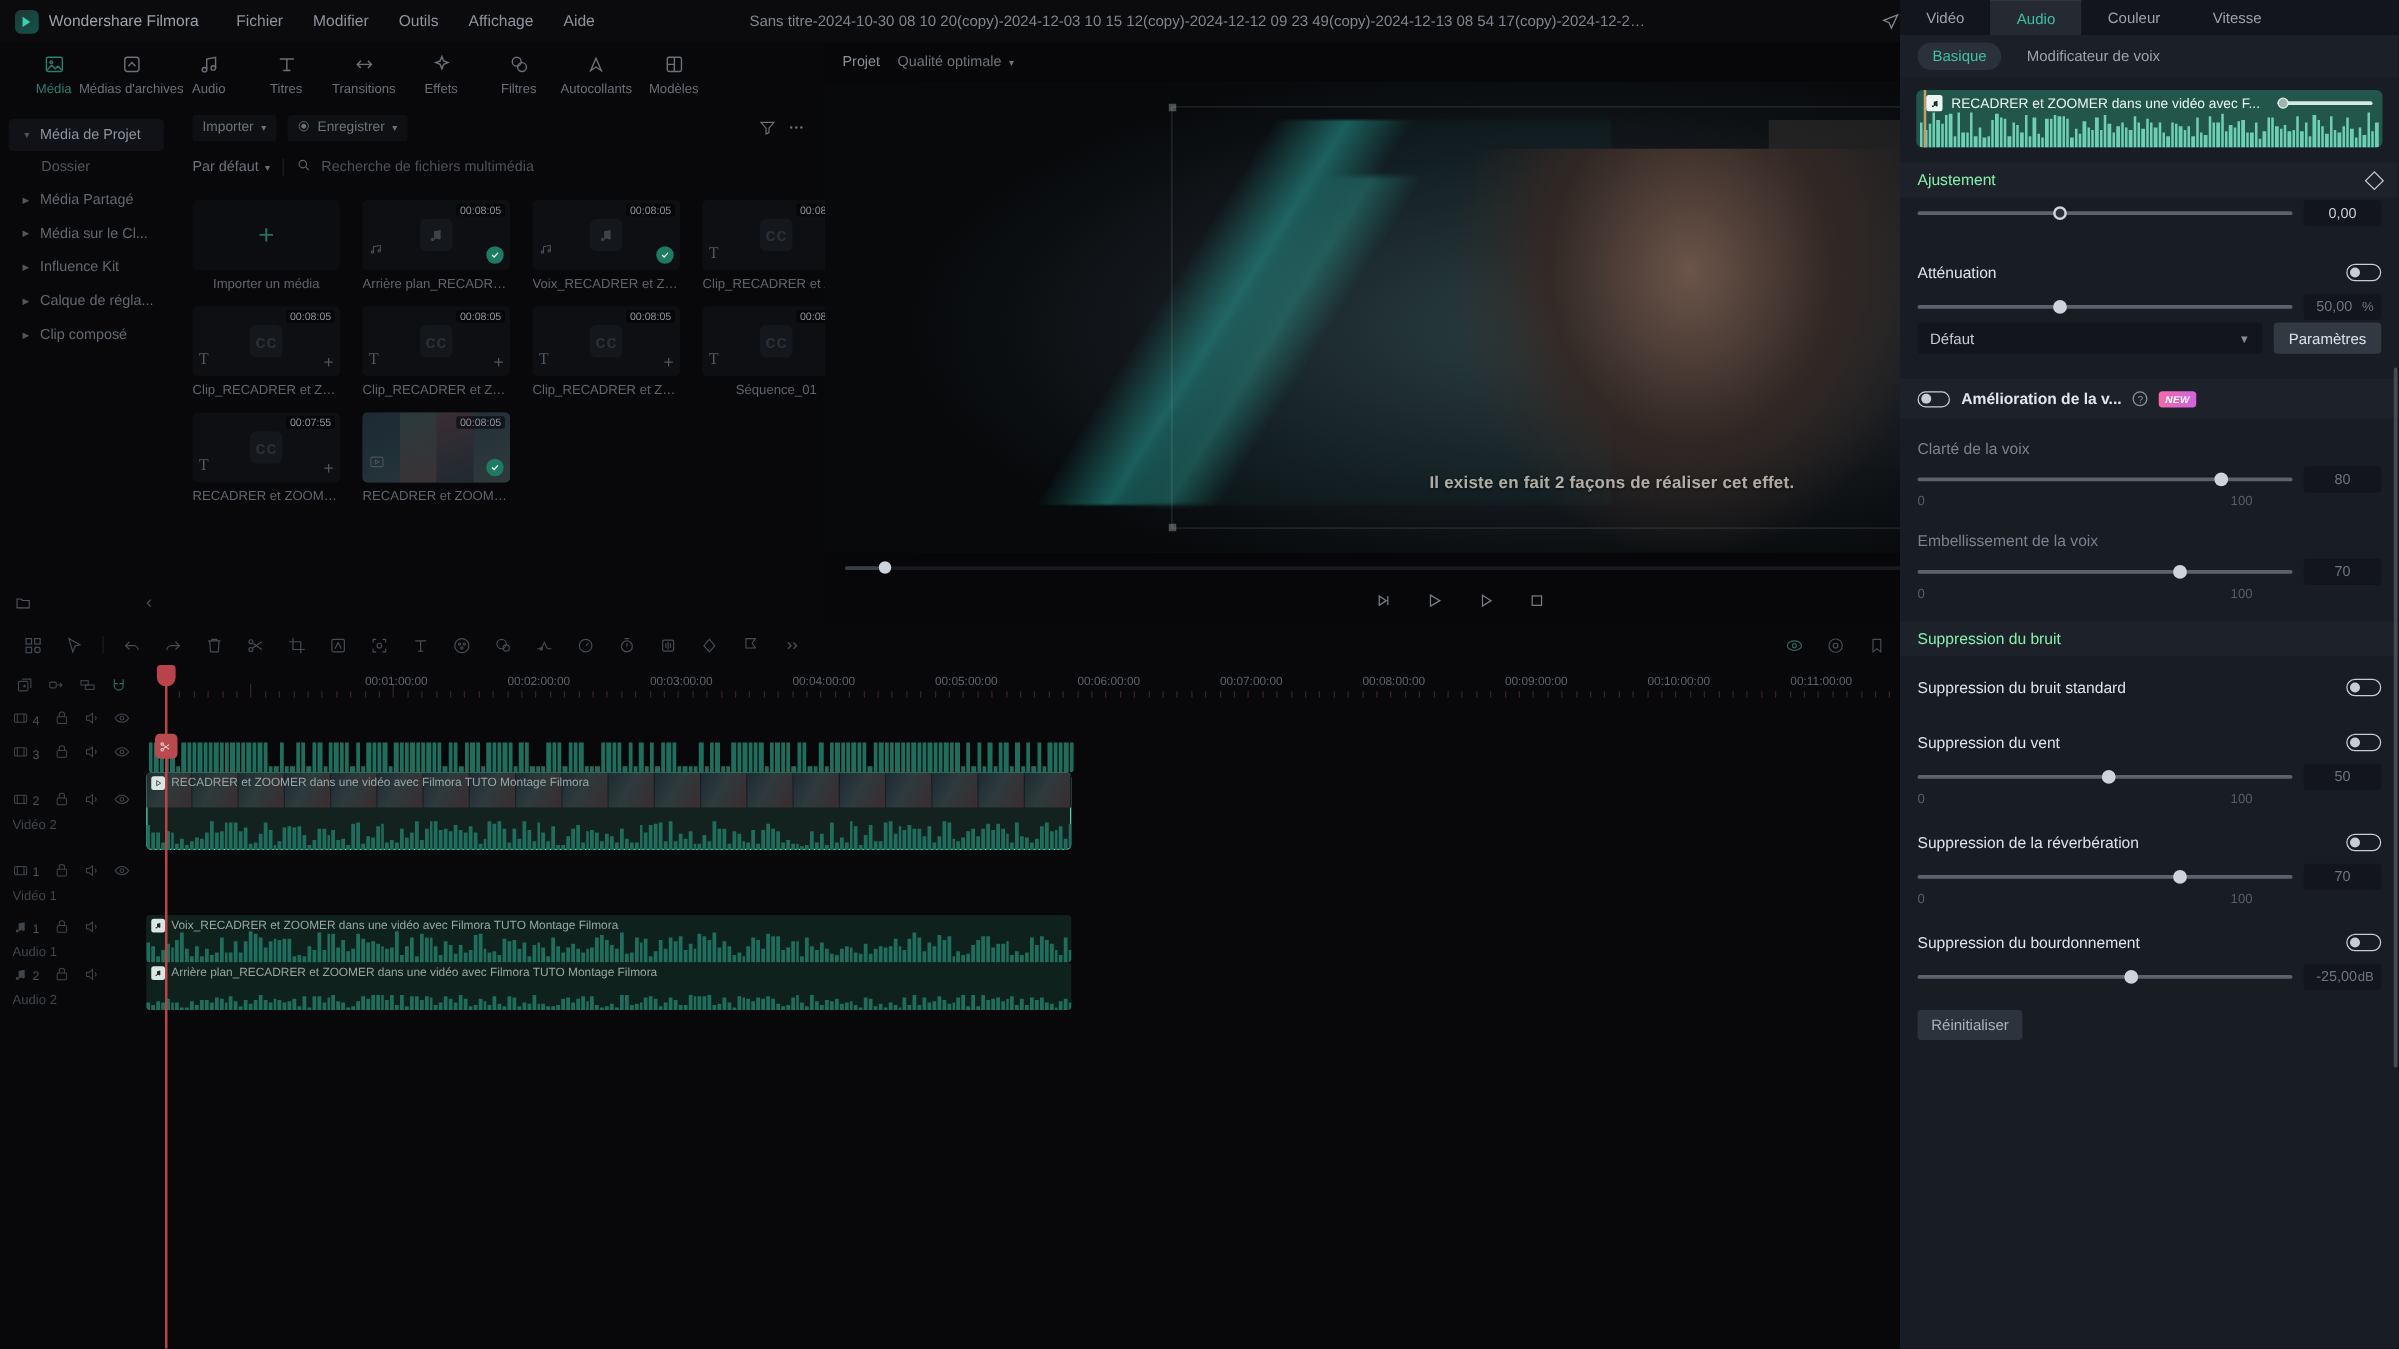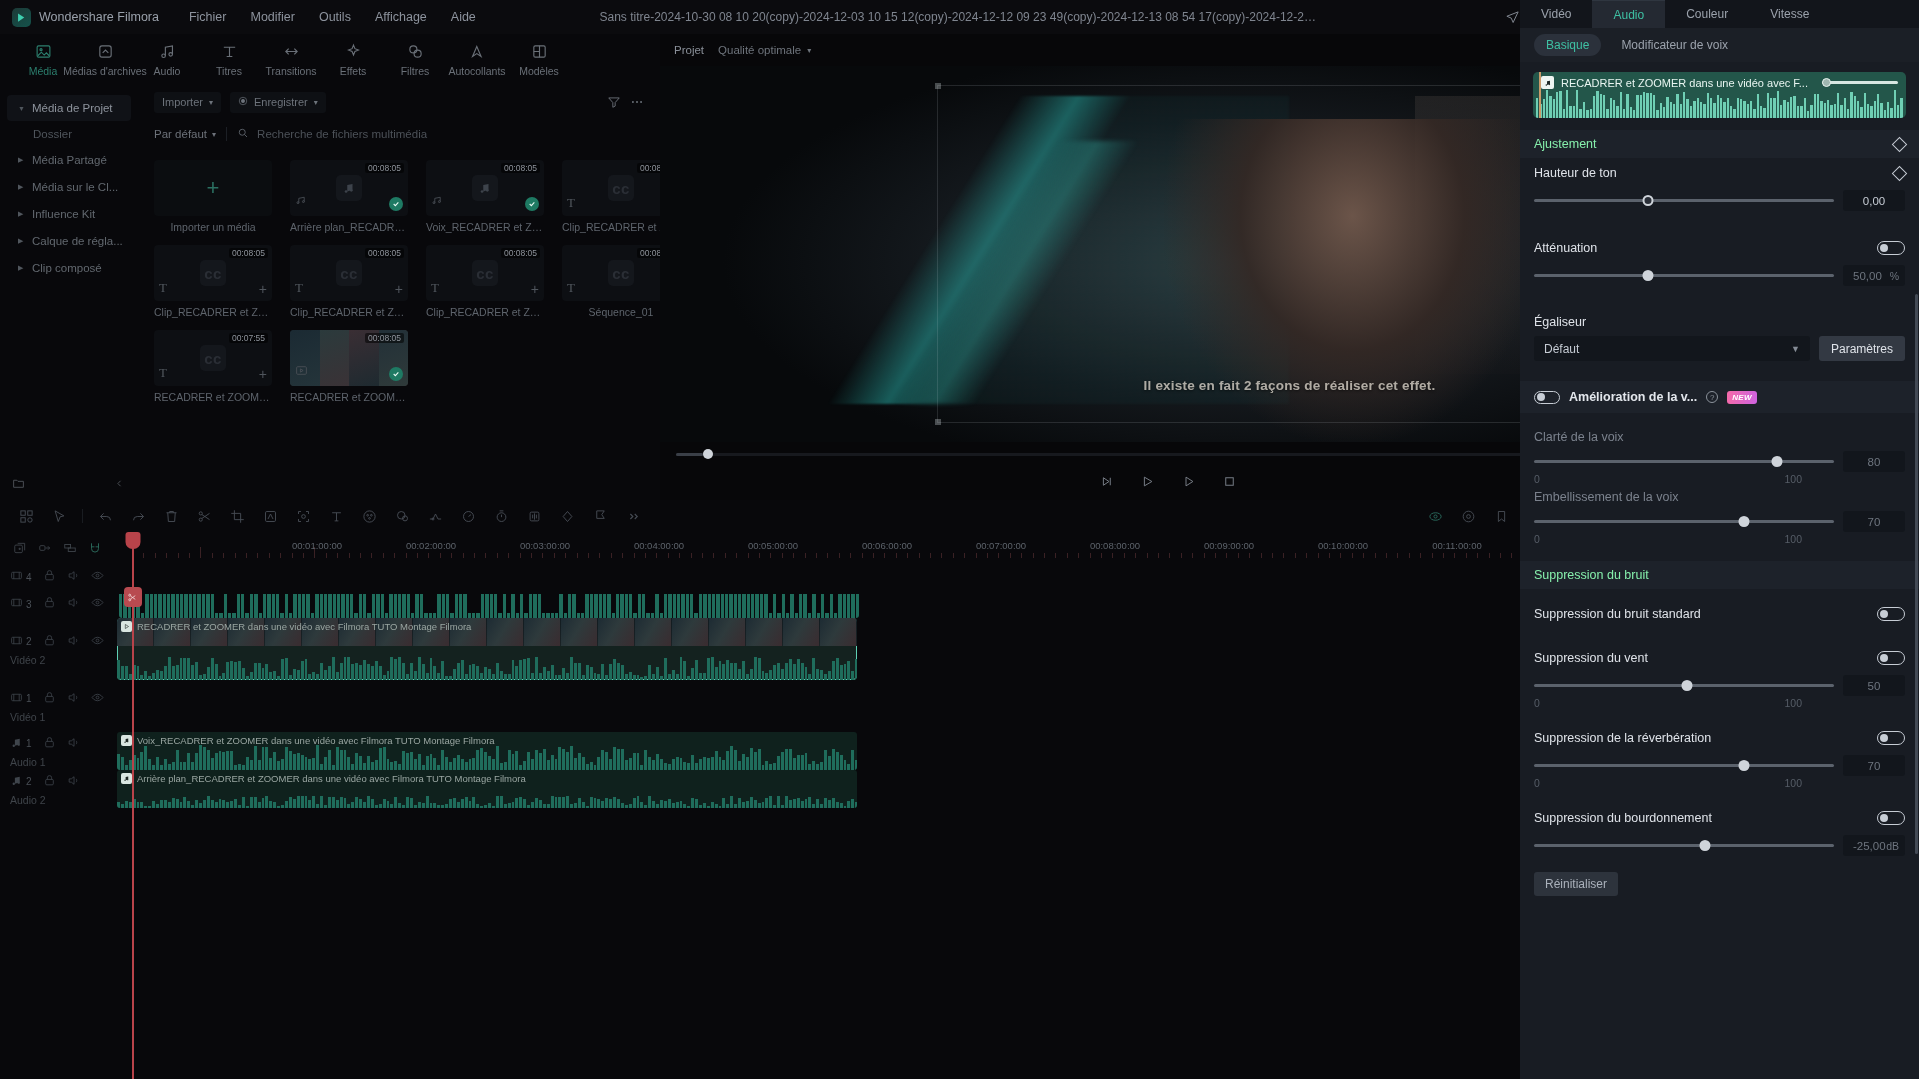--- a/index.html
+++ b/index.html
@@ -2315,24 +2315,20 @@
               <span class="wknob"></span>
             </span>
         </div>
       </div>
 
       <div class="sec-head">
         <span class="t">Ajustement</span>
         <span class="diamond"></span>
       </div>
 
-      <div class="row">
-        <span class="lbl">Hauteur de ton</span>
-        <span class="diamond"></span>
-      </div>
       <div class="sliderrow">
         <span class="sld hollow">
             <span class="k" style="left:38%"></span>
           </span>
         <span class="numbox">0,00</span>
       </div>
 
       <div class="row" style="margin-top:22px;">
         <span class="lbl">Atténuation</span>
         <span class="toggle">
@@ -2342,23 +2338,20 @@
       <div class="sliderrow">
         <span class="sld">
             <span class="k" style="left:38%"></span>
           </span>
         <span class="numbox dim withunit">
           <span>50,00</span>
           <span class="unit">%</span>
         </span>
       </div>
 
-      <div class="row" style="margin-top:24px;height:24px;">
-        <span class="lbl">Égaliseur</span>
-      </div>
       <div class="eqrow">
         <span class="select">
           <span>Défaut</span>
           <span class="chev">▼</span>
         </span>
         <span class="btn-grey">Paramètres</span>
       </div>
 
       <div class="enhancerow" style="margin-top:20px;">
         <span class="toggle sm">
@@ -2376,21 +2369,21 @@
         <span class="sld">
             <span class="k" style="left:81%"></span>
           </span>
         <span class="numbox dim">80</span>
       </div>
       <div class="scalerow wide">
         <span>0</span>
         <span>100</span>
       </div>
 
-      <div class="row" style="height:24px;">
+      <div class="row" style="margin-top:14px;height:24px;">
         <span class="lbl dim">Embellissement de la voix</span>
       </div>
       <div class="sliderrow">
         <span class="sld">
             <span class="k" style="left:70%"></span>
           </span>
         <span class="numbox dim">70</span>
       </div>
       <div class="scalerow wide">
         <span>0</span>

